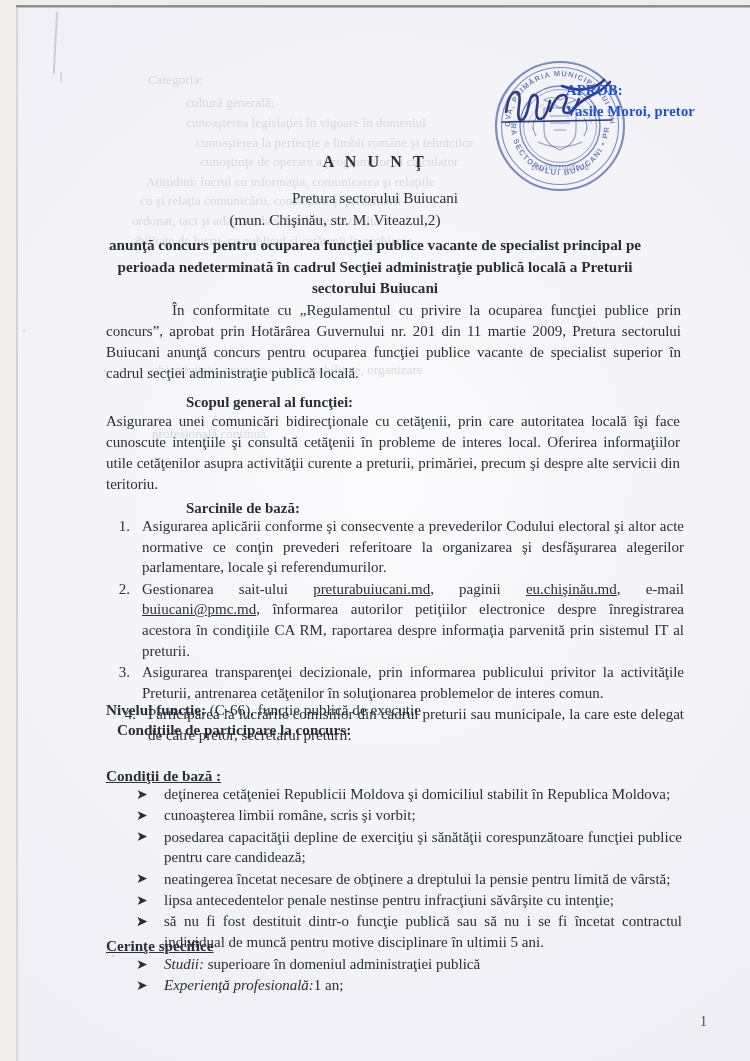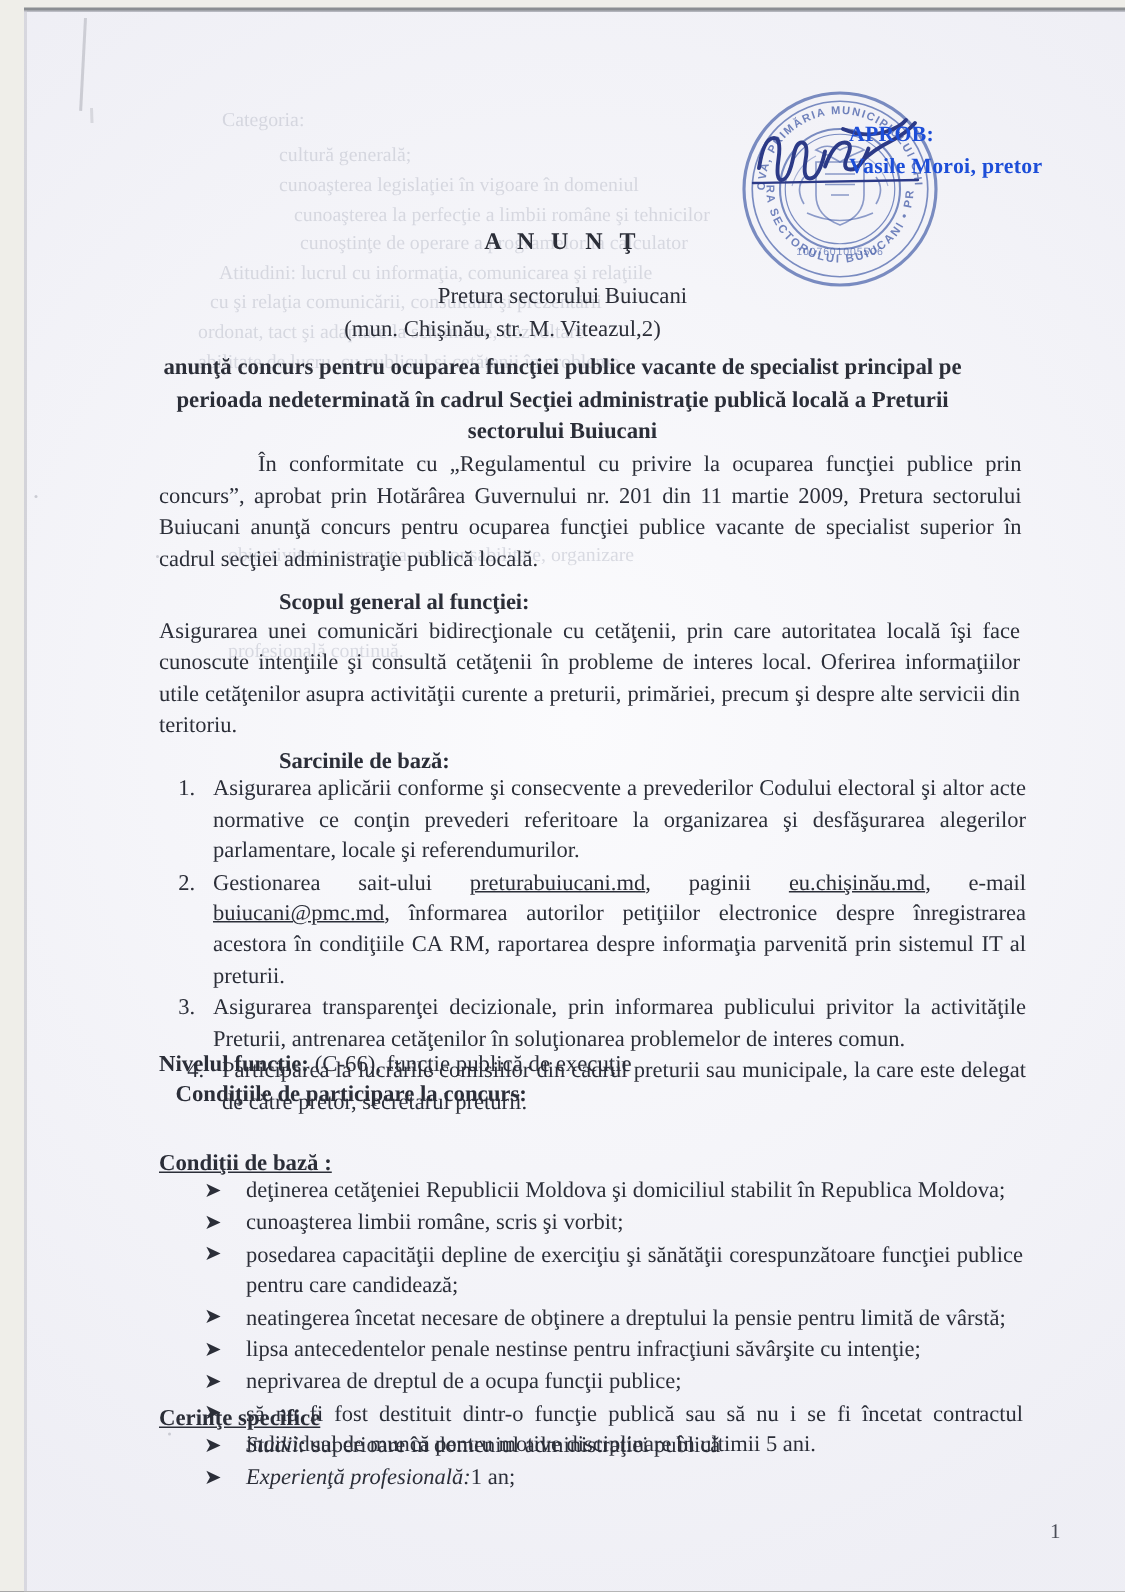--- a/index.html
+++ b/index.html
@@ -337,21 +337,21 @@
       <li>
         <span class="arw">➤</span><span>posedarea capacităţii depline de exerciţiu şi sănătăţii corespunzătoare funcţiei publice pentru care candidează;</span>
       </li>
       <li>
         <span class="arw">➤</span><span>neatingerea încetat necesare de obţinere a dreptului la pensie pentru limită de vârstă;</span>
       </li>
       <li>
         <span class="arw">➤</span><span>lipsa antecedentelor penale nestinse pentru infracţiuni săvârşite cu intenţie;</span>
       </li>
       <li>
-        <span class="arw">➤</span><span>neprivarea de dreptul de a ocupa funcţii publice;</span>
+        <span class="arw">➤</span>
       </li>
       <li>
         <span class="arw">➤</span><span>să nu fi fost destituit dintr-o funcţie publică sau să nu i se fi încetat contractul individual de muncă pentru motive disciplinare în ultimii 5 ani.</span>
       </li>
     </ul>
 
     <div class="sec-head" id="h-specifice">Cerinţe specifice</div>
     <ul class="bullets" id="ul-specifice">
       <li>
         <span class="arw">➤</span><i>Studii:</i><span> superioare  în domeniul administraţiei publică</span>

